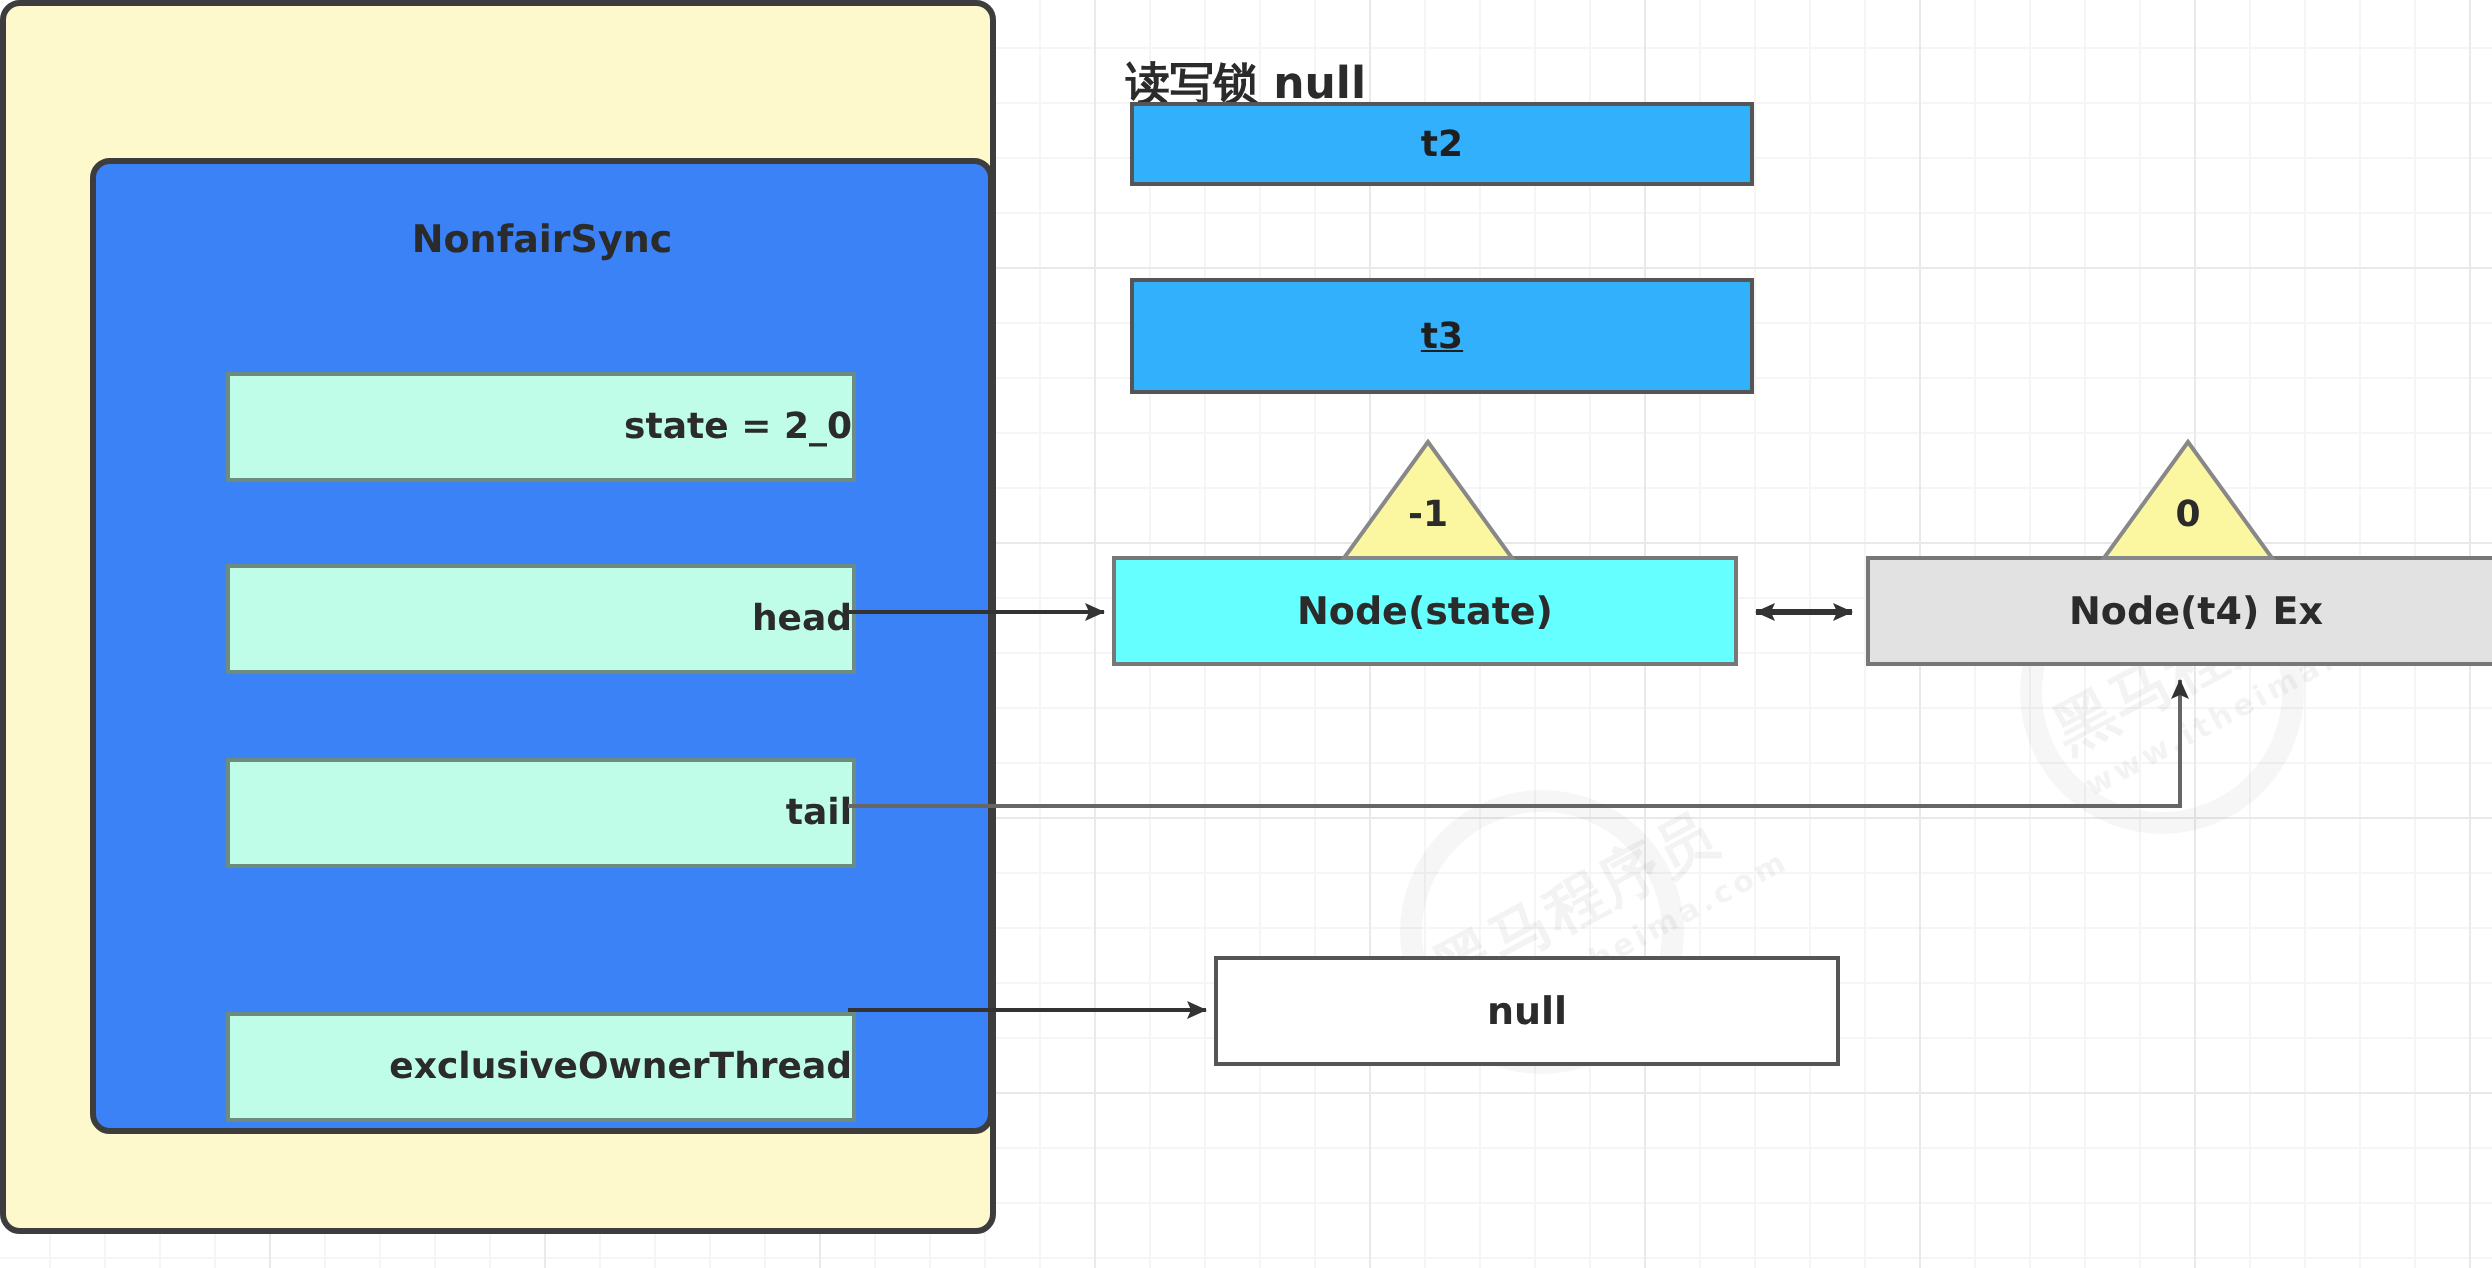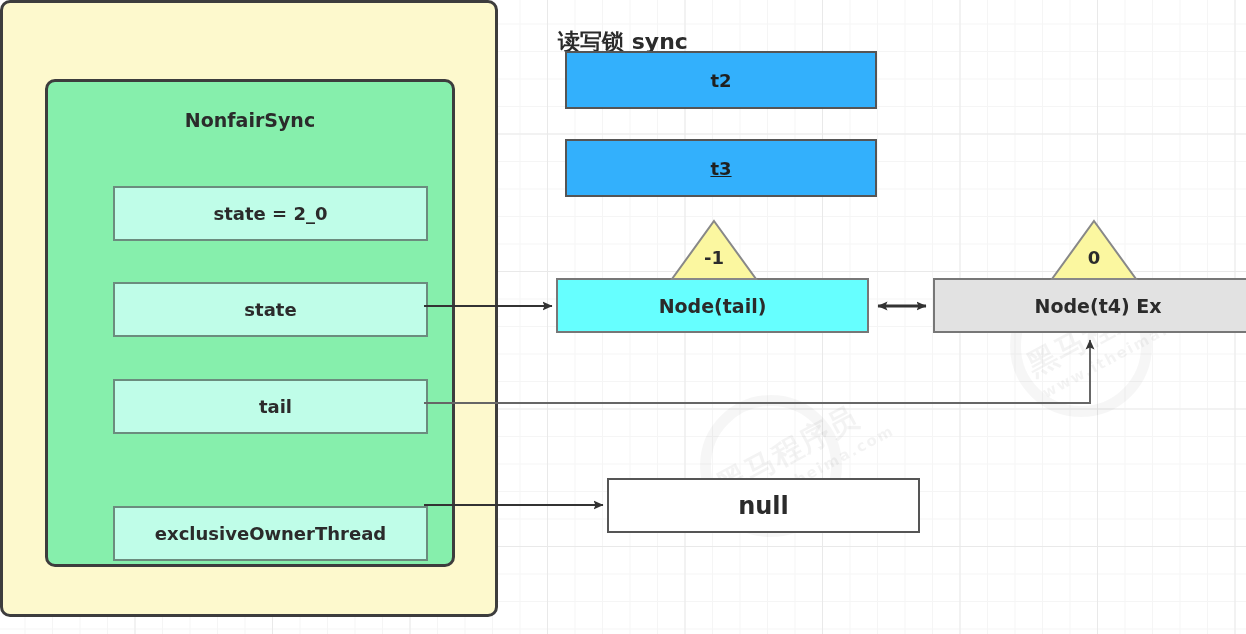--- a/index.html
+++ b/index.html
@@ -56,22 +56,22 @@
   #outer-sync-title {
     position: absolute;
     left: 0; right: 0; top: 27px;
     text-align: center;
     font-size: 22px;
     font-weight: bold;
     color: #2b2b2b;
   }
   #inner-nonfair {
     position: absolute;
-    left: 45px; top: 79px; width: 410px; height: 488px;
-    background: #86efac;
+    left: 45px; top: 79px; width: 452px; height: 488px;
+    background: #3b82f6;
     border: 3px solid #3d3d3d;
     border-radius: 10px;
     box-sizing: border-box;
   }
   #inner-nonfair-title {
     position: absolute;
     left: 0; right: 0; top: 27px;
     text-align: center;
     font-size: 19px;
     font-weight: bold;
@@ -81,21 +81,21 @@
   .field-box {
     position: absolute;
     left: 65px;
     width: 315px;
     height: 55px;
     background: #bffde8;
     border: 2px solid #6b8c7e;
     box-sizing: border-box;
     display: flex;
     align-items: center;
-    justify-content: center;
+    justify-content: flex-end;
     font-size: 18px;
     font-weight: bold;
     color: #2b2b2b;
   }
 
   .thread-box {
     position: absolute;
     background: #33b0fc;
     border: 2px solid #555555;
     box-sizing: border-box;
@@ -124,21 +124,21 @@
     font-weight: bold;
     color: #2b2b2b;
   }
 
   .null-box {
     position: absolute;
     background: #ffffff;
     border: 2px solid #555555;
     box-sizing: border-box;
     display: flex; align-items: center; justify-content: center;
-    font-size: 24px; font-weight: bold; color: #2b2b2b;
+    font-size: 19px; font-weight: bold; color: #2b2b2b;
   }
 
   svg.overlay {
     position: absolute;
     left: 0; top: 0;
     width: 1246px; height: 634px;
     pointer-events: none;
   }
 </style>
 </head>
@@ -156,49 +156,49 @@
   </div>
   <div class="wm" style="left:1020px; top:350px;">
     <span class="big">黑马程序员</span>
     <span class="small">www.itheima.com</span>
   </div>
   <div class="wm-ring" style="left:170px; top:355px;"></div>
   <div class="wm-ring" style="left:700px; top:395px;"></div>
   <div class="wm-ring" style="left:1010px; top:275px;"></div>
 
   <div id="outer-sync">
-    <div id="outer-sync-title">读写锁 sync</div>
+    <div id="outer-sync-title">读写锁 null</div>
 
     <div id="inner-nonfair">
       <div id="inner-nonfair-title">NonfairSync</div>
 
       <div class="field-box" style="top:104px;">
         <span>state = 2_0</span>
       </div>
       <div class="field-box" style="top:200px;">
-        <span>state</span>
+        <span>head</span>
       </div>
       <div class="field-box" style="top:297px;padding-left:10px;">
         <span>tail</span>
       </div>
       <div class="field-box" style="top:394px;margin-top:30px;">
         <span>exclusiveOwnerThread</span>
       </div>
     </div>
   </div>
 
-  <div class="thread-box" style="left:565px; top:51px; width:312px; height:58px;">
+  <div class="thread-box" style="left:565px; top:51px; width:312px; height:42px;">
     <span>t2</span>
   </div>
   <div class="thread-box" style="left:565px; top:139px; width:312px; height:58px;text-decoration:underline;">
     <span>t3</span>
   </div>
 
   <div class="queue-node" style="left:556px; top:278px; width:313px; height:55px; background:#66ffff;">
-    <span>Node(tail)</span>
+    <span>Node(state)</span>
   </div>
   <div class="queue-node" style="left:933px; top:278px; width:330px; height:55px; background:#e2e2e2;">
     <span>Node(t4) Ex</span>
   </div>
 
   <div class="wait-tri" style="left:670px; top:219px;">
     <svg width="88" height="62" viewBox="0 0 88 62">
       <polygon points="44,2 86,60 2,60" fill="#fbf7a0" stroke="#888888" stroke-width="2"></polygon>
     </svg>
     <span>-1</span>

